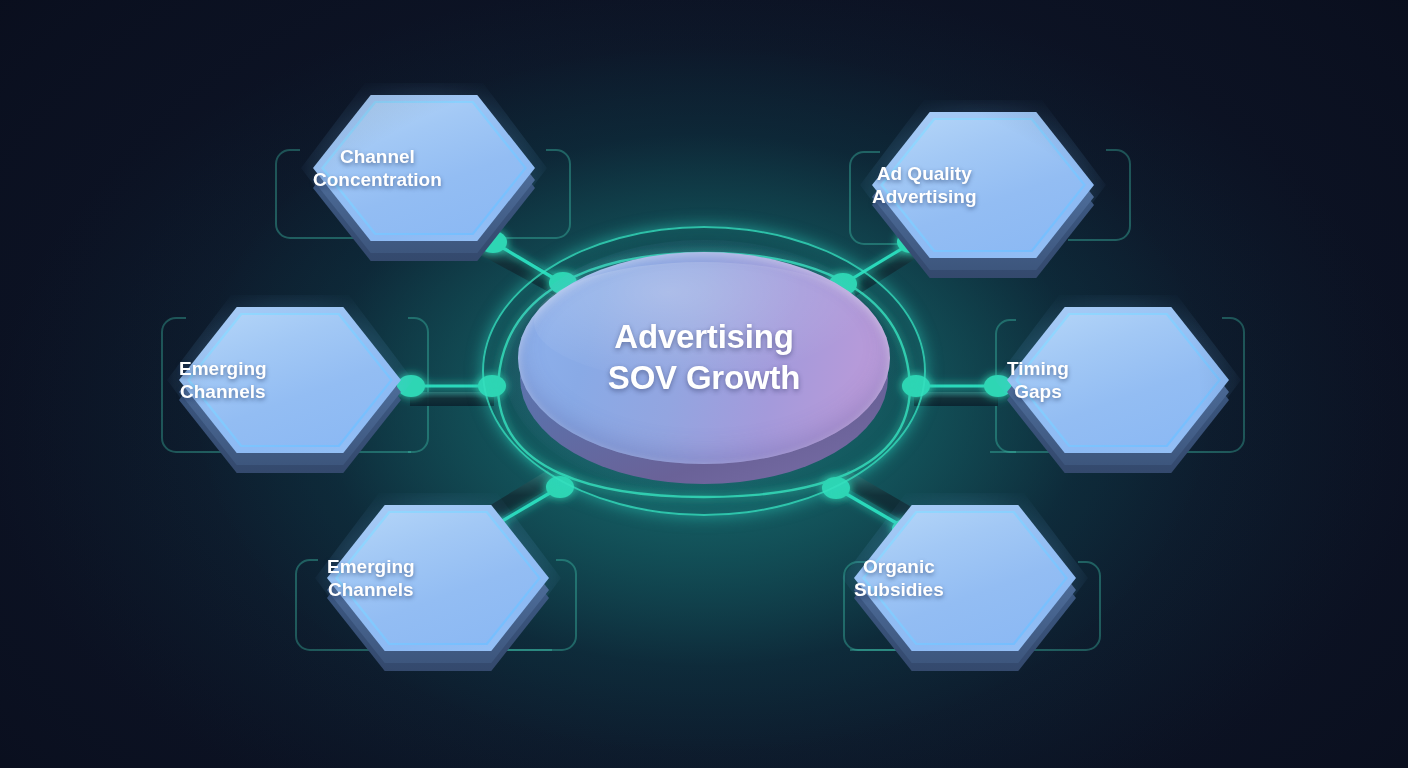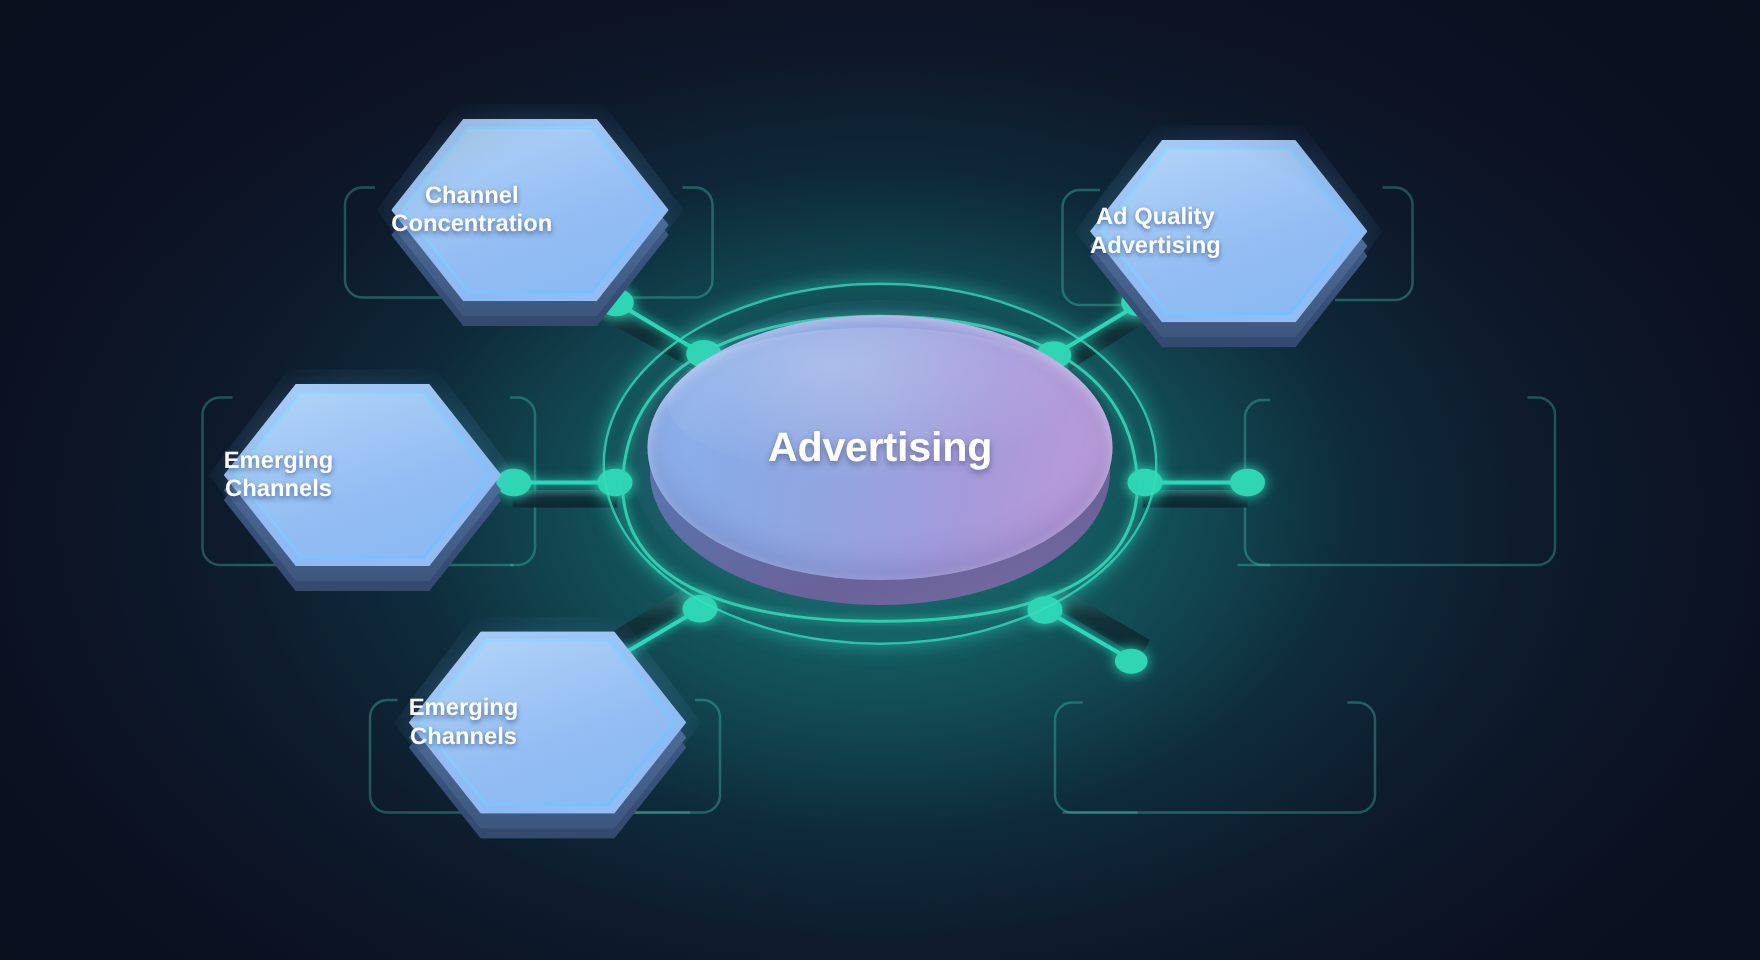--- a/index.html
+++ b/index.html
@@ -220,20 +220,21 @@
   </svg>
 
   <div class="hub">
     <div class="hub-ring"></div>
     <div class="hub-halo"></div>
     <div class="hub-base"></div>
     <div class="hub-top">
       <div class="hub-sheen"></div>
       <div class="hub-label">
         <div>Advertising</div>
+        <div>SOV Growth</div>
       </div>
     </div>
   </div>
 
   <div class="node" style="left:313px; top:95px;">
     <div class="hex-glow"></div>
     <div class="hex-shape hex-base"></div>
     <div class="hex-shape hex-base2"></div>
     <div class="hex-shape hex-top">
       <div class="hex-inner"></div>
@@ -272,32 +273,62 @@
       <div class="hex-inner2"></div>
     </div>
     <div class="hex-label">
       <div>
         <div>Emerging</div>
         <div>Channels</div>
       </div>
     </div>
   </div>
 
+  <div class="node" style="left:1007px; top:307px;">
+    <div class="hex-glow"></div>
+    <div class="hex-shape hex-base"></div>
+    <div class="hex-shape hex-base2"></div>
+    <div class="hex-shape hex-top">
+      <div class="hex-inner"></div>
+      <div class="hex-inner2"></div>
+    </div>
+    <div class="hex-label">
+      <div>
+        <div>Timing</div>
+        <div>Gaps</div>
+      </div>
+    </div>
+  </div>
 
   <div class="node" style="left:327px; top:505px;">
     <div class="hex-glow"></div>
     <div class="hex-shape hex-base"></div>
     <div class="hex-shape hex-base2"></div>
     <div class="hex-shape hex-top">
       <div class="hex-inner"></div>
       <div class="hex-inner2"></div>
     </div>
     <div class="hex-label">
       <div>
         <div>Emerging</div>
         <div>Channels</div>
       </div>
     </div>
   </div>
 
+  <div class="node" style="left:854px; top:505px;">
+    <div class="hex-glow"></div>
+    <div class="hex-shape hex-base"></div>
+    <div class="hex-shape hex-base2"></div>
+    <div class="hex-shape hex-top">
+      <div class="hex-inner"></div>
+      <div class="hex-inner2"></div>
+    </div>
+    <div class="hex-label">
+      <div>
+        <div>Organic</div>
+        <div>Subsidies</div>
+      </div>
+    </div>
+  </div>
 
   <div class="bg-layer glow-vig"></div>
 </div>
 
 </body></html>

